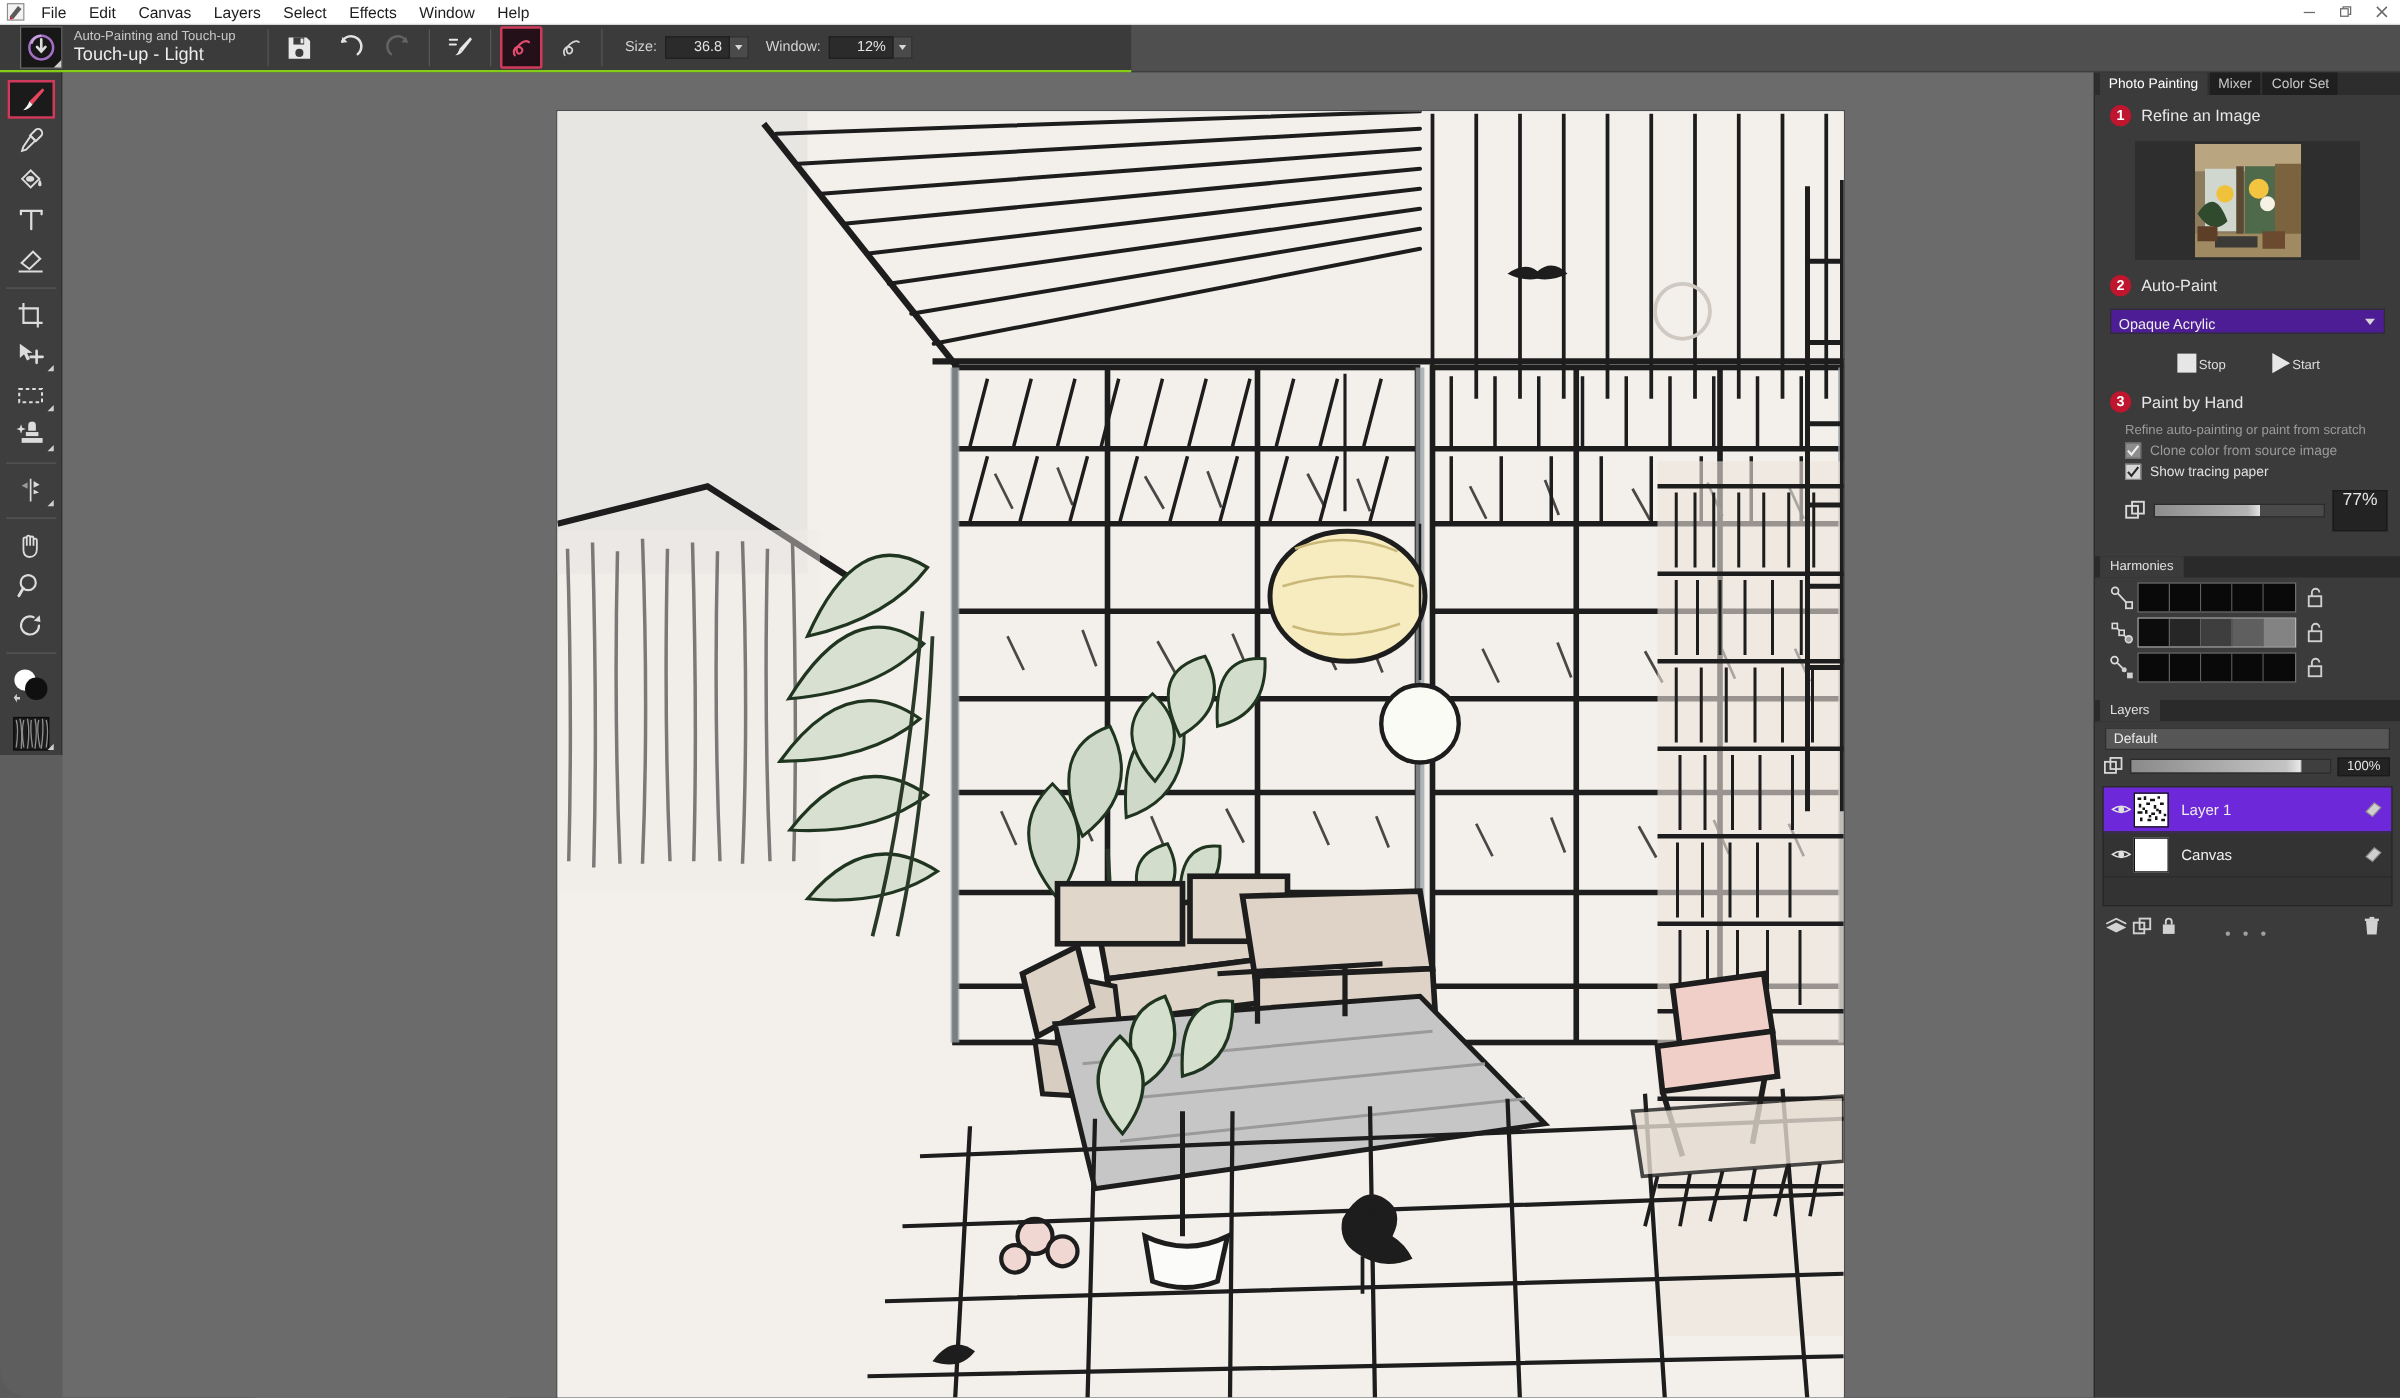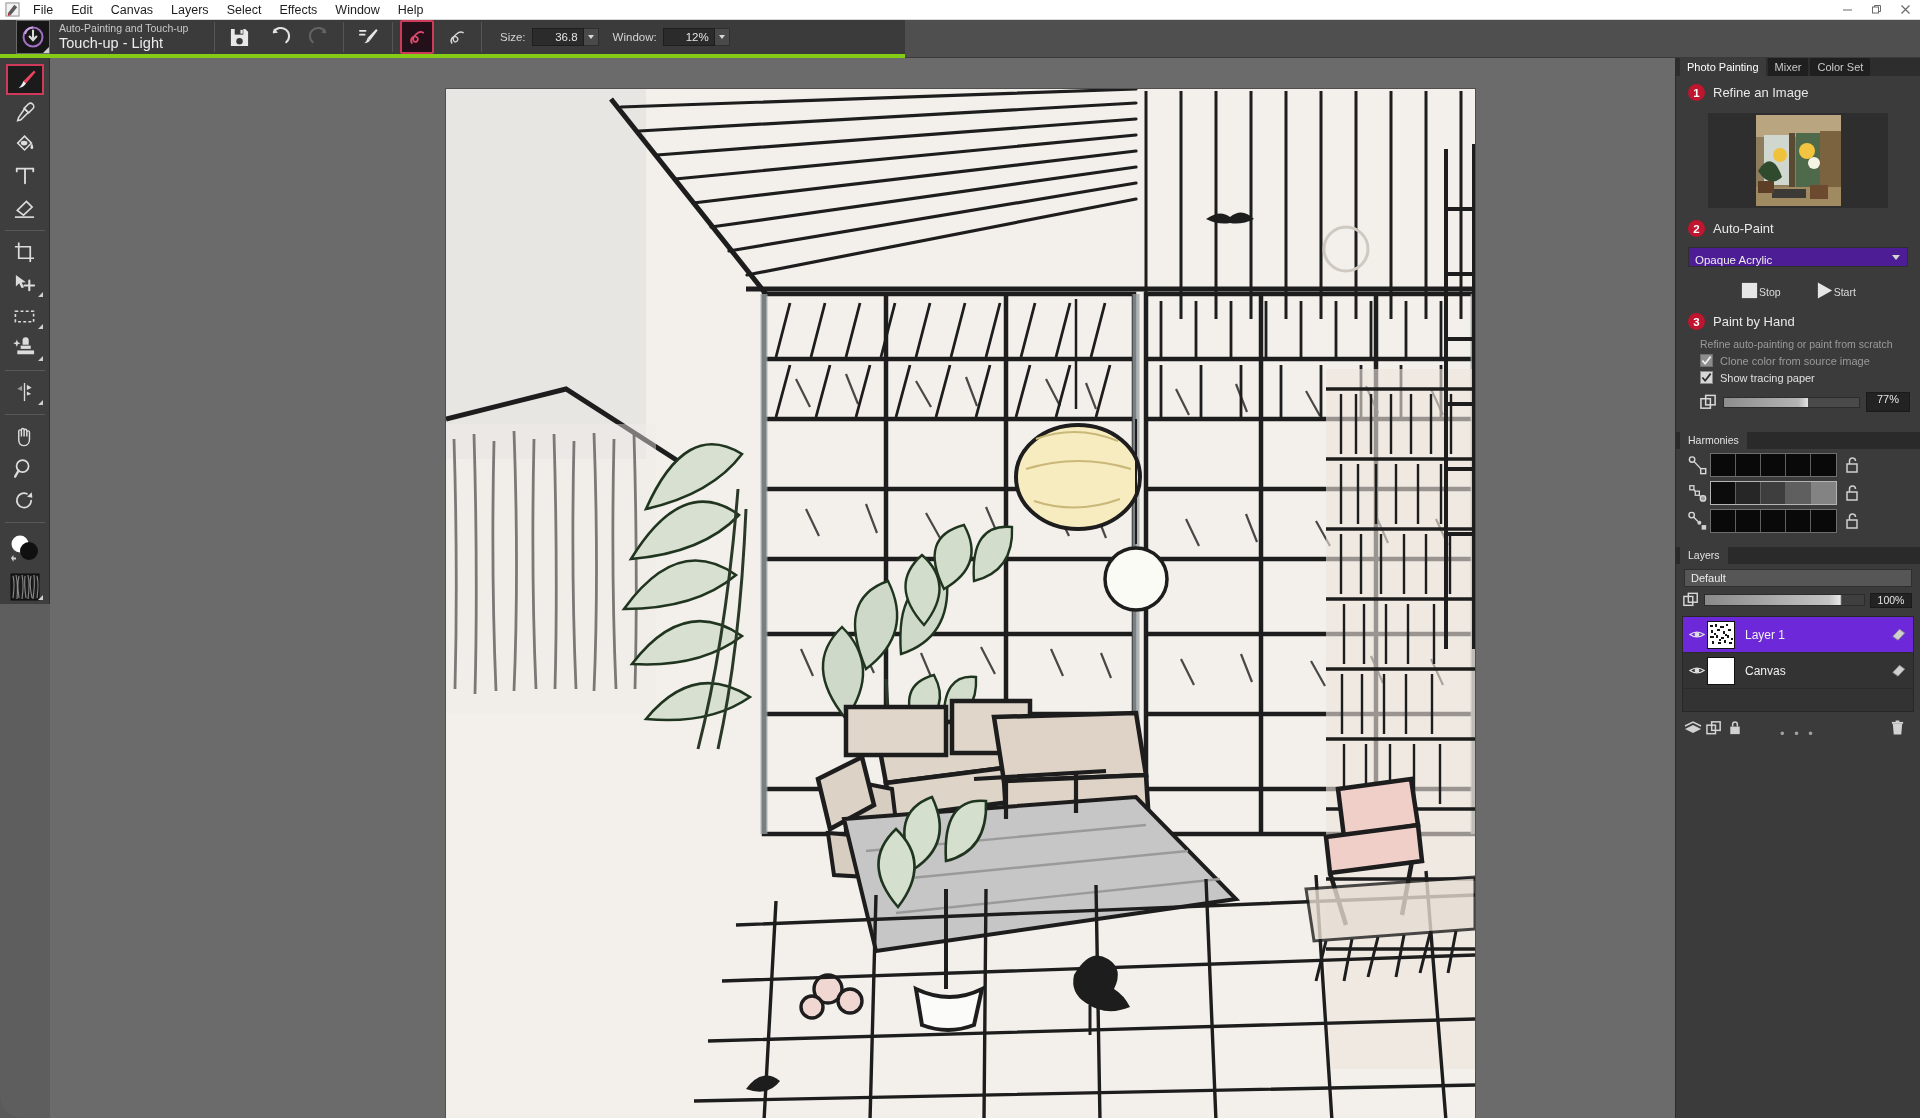--- a/index.html
+++ b/index.html
@@ -25,21 +25,21 @@
   }
   .win-controls { margin-left: auto; display: flex; height: 20px; }
   .win-btn {
     width: 29px; height: 20px; display: flex; align-items: center; justify-content: center;
     color: #5b5b5b; font-size: 12px;
   }
 
   
   .brushbar {
     position: absolute; top: 20px; left: 0; width: 1920px; height: 38px;
-    background: #3b3b3b; border-bottom: 4px solid #84cc16;
+    background: #3b3b3b; border-bottom: 2px solid #84cc16;
     display: flex; align-items: center;
   }
   .brush-preset {
     display: flex; align-items: center; height: 38px; padding-left: 16px;
     min-width: 210px;
   }
   .preset-thumb {
     width: 34px; height: 34px; background: #171717; border: 1px solid #6a6a6a;
     display: flex; align-items: center; justify-content: center; position: relative;
     flex: 0 0 auto;
@@ -174,22 +174,22 @@
   .chklabel { font-size: 11px; color: #e0e0e0; margin-left: 7px; }
   .chklabel.dim { color: #9a9a9a; }
 
   .sliderrow { display: flex; align-items: center; padding: 8px 10px 10px 24px; }
   .slider-track {
     flex: 1; height: 11px; margin: 0 6px;
     background: linear-gradient(to right, #8d8d8d 0%, #b4b4b4 55%, #e2e2e2 62%, #4a4a4a 62.5%, #4a4a4a 100%);
     border: 1px solid #2c2c2c;
   }
   .val-box {
-    width: 44px; height: 20px; background: #232323; border: 1px solid #1a1a1a;
-    color: #e5e5e5; font-size: 11px; text-align: center; line-height: 13px;
+    width: 44px; height: 33px; background: #232323; border: 1px solid #1a1a1a;
+    color: #e5e5e5; font-size: 14px; text-align: center; line-height: 13px;
   }
 
   .panel-tabhdr { display: flex; height: 17px; background: #2a2a2a; margin-top: 10px; padding-left: 4px; }
   .panel-tabhdr .ptab2 {
     font-size: 10.5px; color: #e2e2e2; background: #3b3b3b; padding: 0 8px; line-height: 17px;
   }
 
   .harm-row { display: flex; align-items: center; padding: 4px 10px 0 12px; }
   .harm-ico { width: 20px; height: 22px; flex: 0 0 auto; }
   .swatches { display: flex; border: 1px solid #6e6e6e; margin-left: 2px; }

